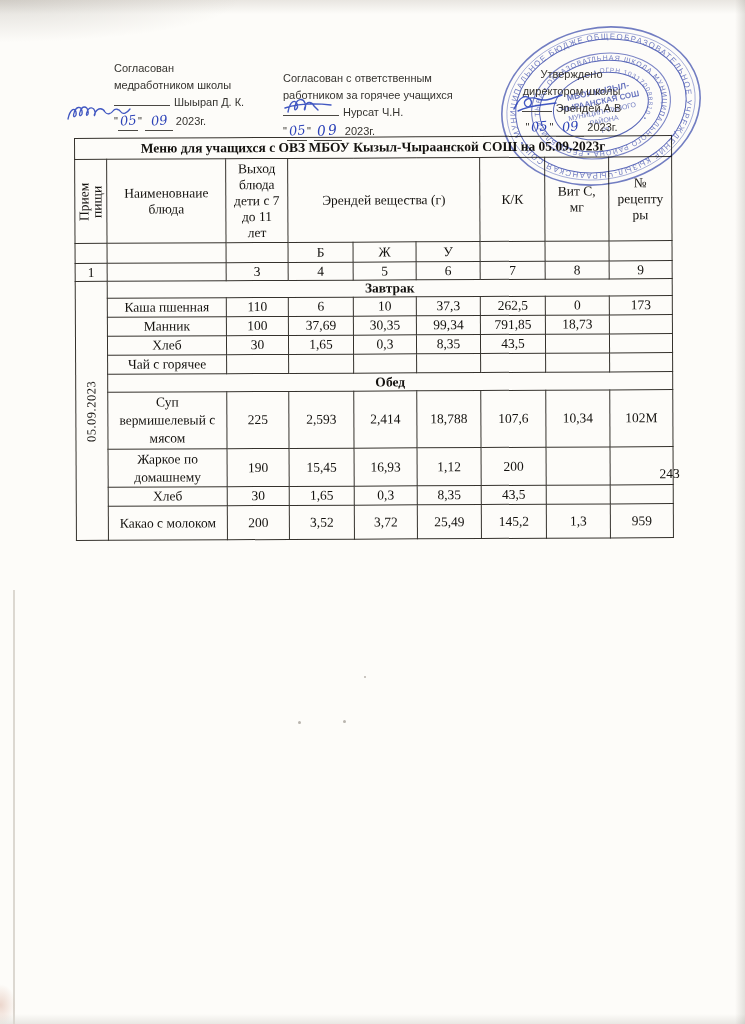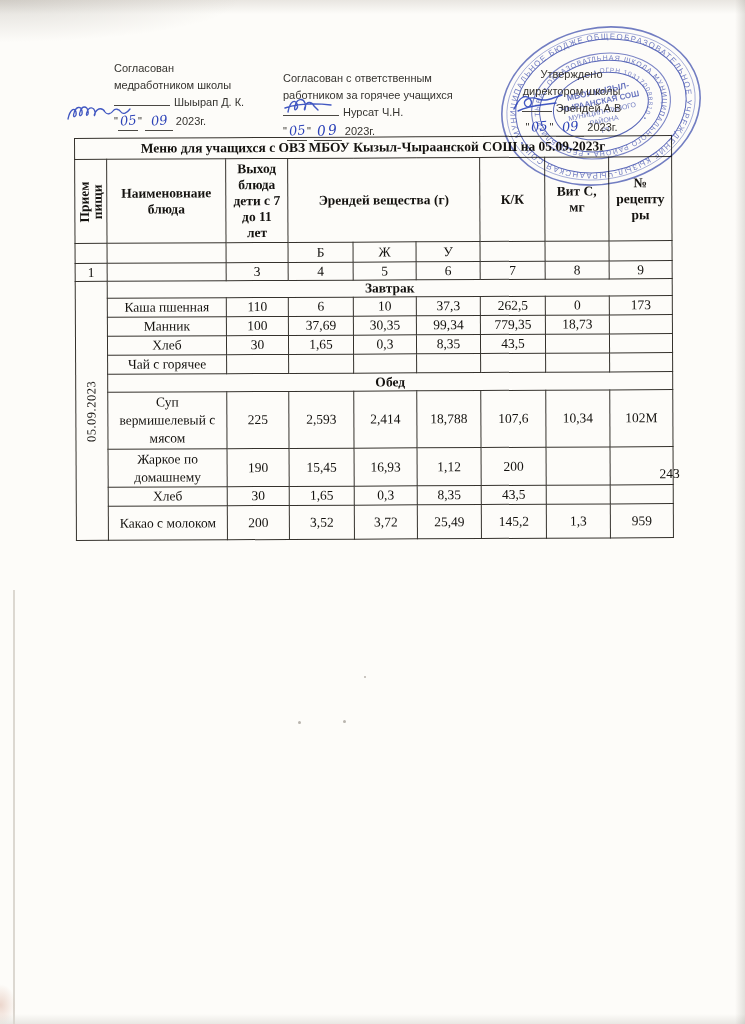--- a/index.html
+++ b/index.html
@@ -37,21 +37,21 @@
   
   .stamp{position:absolute;left:486px;top:10px;width:230px;height:192px;z-index:6;
          mix-blend-mode:multiply;opacity:.88;}
 
   
   .tablewrap{position:absolute;left:74px;top:138px;z-index:4;transform:rotate(-0.28deg);transform-origin:0 0;}
   table.menu{border-collapse:collapse;table-layout:fixed;width:597px;background:transparent;}
   table.menu td{border:1.5px solid #35322d;font-family:"Liberation Serif","DejaVu Serif",serif;
     font-size:13.5px;color:#14120f;text-align:center;vertical-align:middle;padding:0 2px;overflow:visible;}
   td.title-cell{font-weight:bold;font-size:15px;white-space:nowrap;padding-left:82px;border-bottom-width:1.5px;}
-  td.hd{font-weight:bold;line-height:16px;}
+  td.hd{font-weight:normal;line-height:16px;}
   .pre{white-space:pre-line;}
   td.dish{text-align:left;padding-left:4px;line-height:18px;}
   td.sec{font-weight:bold;font-size:14px;}
   .rotcell{position:relative;}
   .rotwrap{position:absolute;inset:0;display:flex;align-items:center;justify-content:center;}
   .rot{transform:rotate(-90deg);white-space:pre-line;text-align:center;line-height:13px;}
   .rot.datetext{font-size:12.5px;letter-spacing:.5px;font-weight:normal;}
   td.rec243 span{display:block;text-align:right;margin-right:-9px;margin-top:16px;}
 </style>
 </head>
@@ -199,21 +199,21 @@
       <td>262,5</td>
       <td>0</td>
       <td>173</td>
     </tr>
     <tr style="height:18px">
       <td class="dish">Манник</td>
       <td>100</td>
       <td>37,69</td>
       <td>30,35</td>
       <td>99,34</td>
-      <td>779,35</td>
+      <td>791,85</td>
       <td>18,73</td>
       <td></td>
     </tr>
     <tr style="height:18px">
       <td class="dish">Хлеб</td>
       <td>30</td>
       <td>1,65</td>
       <td>0,3</td>
       <td>8,35</td>
       <td>43,5</td>

